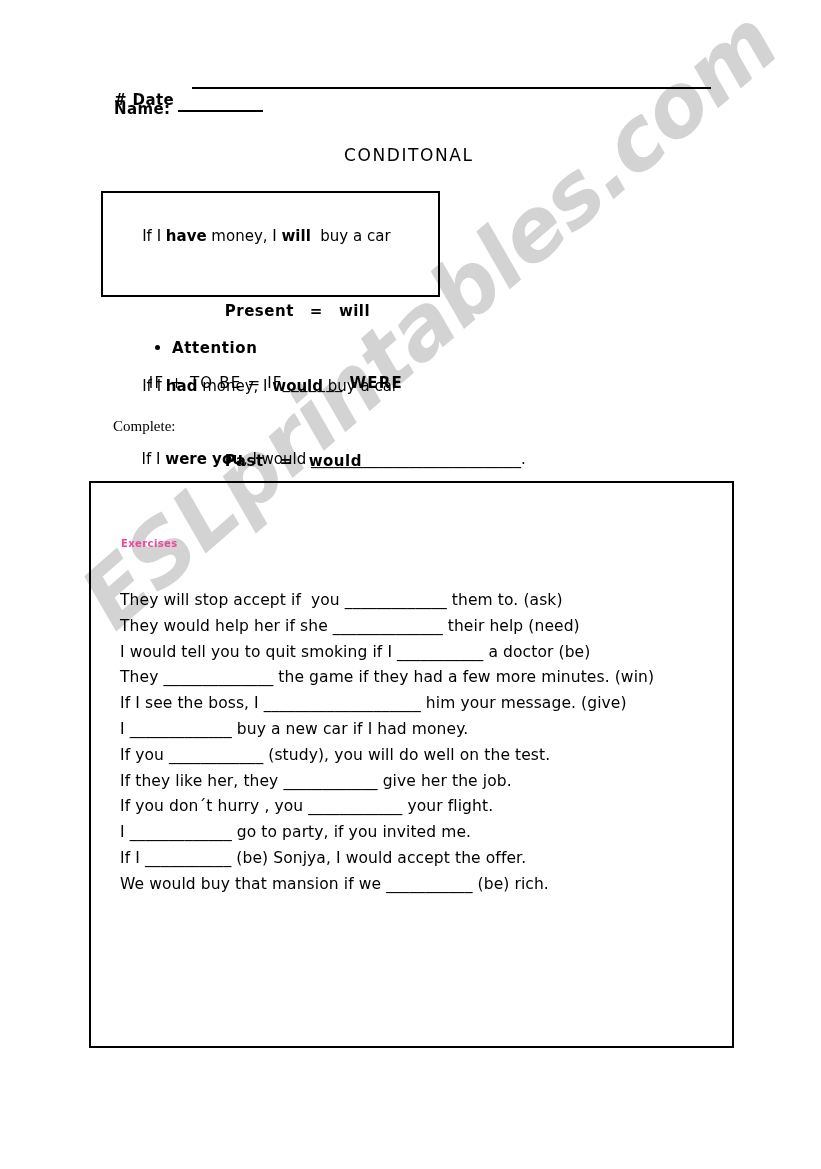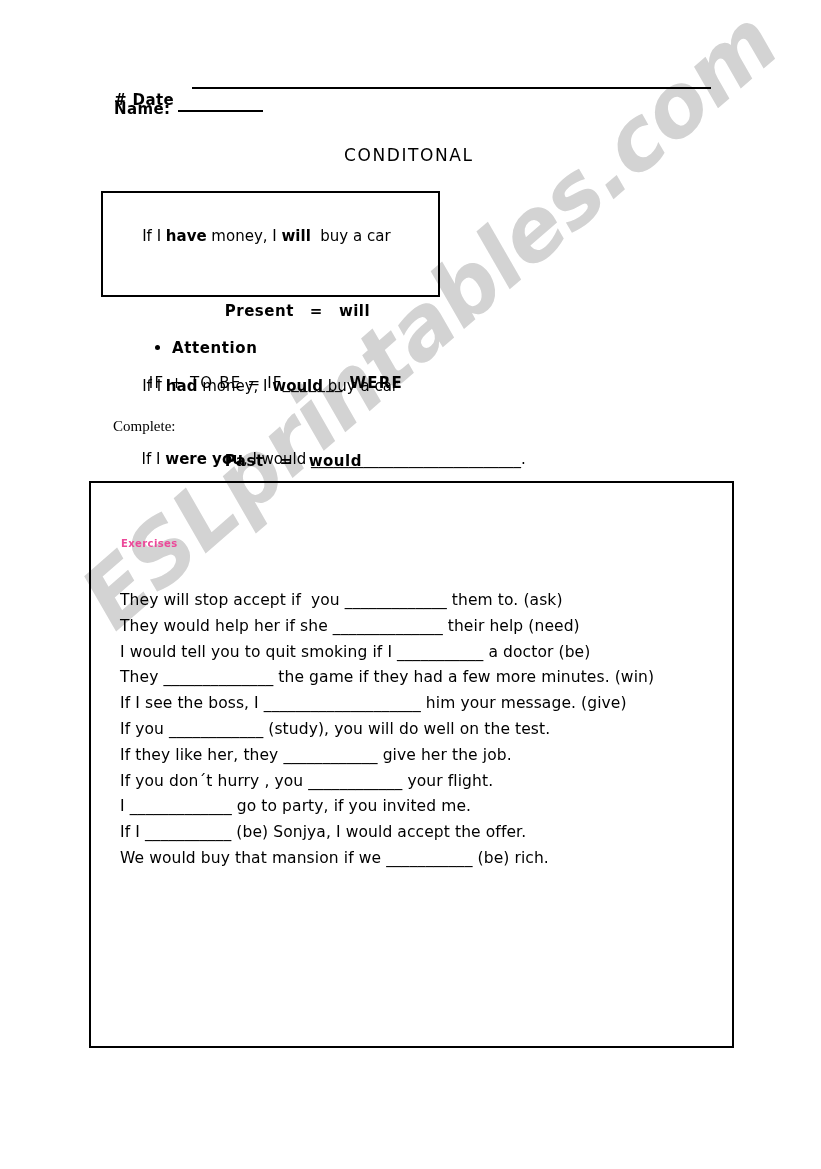--- a/index.html
+++ b/index.html
@@ -219,20 +219,21 @@
     </div>
 
     <div id="exercise-box">
       <div id="exercise-title">Exercises</div>
       <div id="exercise-list">
         <div class="ex-line">They will stop accept if  you _____________ them to. (ask)</div>
         <div class="ex-line">They would help her if she ______________ their help (need)</div>
         <div class="ex-line">I would tell you to quit smoking if I ___________ a doctor (be)</div>
         <div class="ex-line">They ______________ the game if they had a few more minutes. (win)</div>
         <div class="ex-line">If I see the boss, I ____________________ him your message. (give)</div>
+        <div class="ex-line">I _____________ buy a new car if I had money.</div>
         <div class="ex-line">If you ____________ (study), you will do well on the test.</div>
         <div class="ex-line">If they like her, they ____________ give her the job.</div>
         <div class="ex-line">If you don´t hurry , you ____________ your flight.</div>
         <div class="ex-line">I _____________ go to party, if you invited me.</div>
         <div class="ex-line">If I ___________ (be) Sonjya, I would accept the offer.</div>
         <div class="ex-line">We would buy that mansion if we ___________ (be) rich.</div>
       </div>
     </div>
 
   </div>

